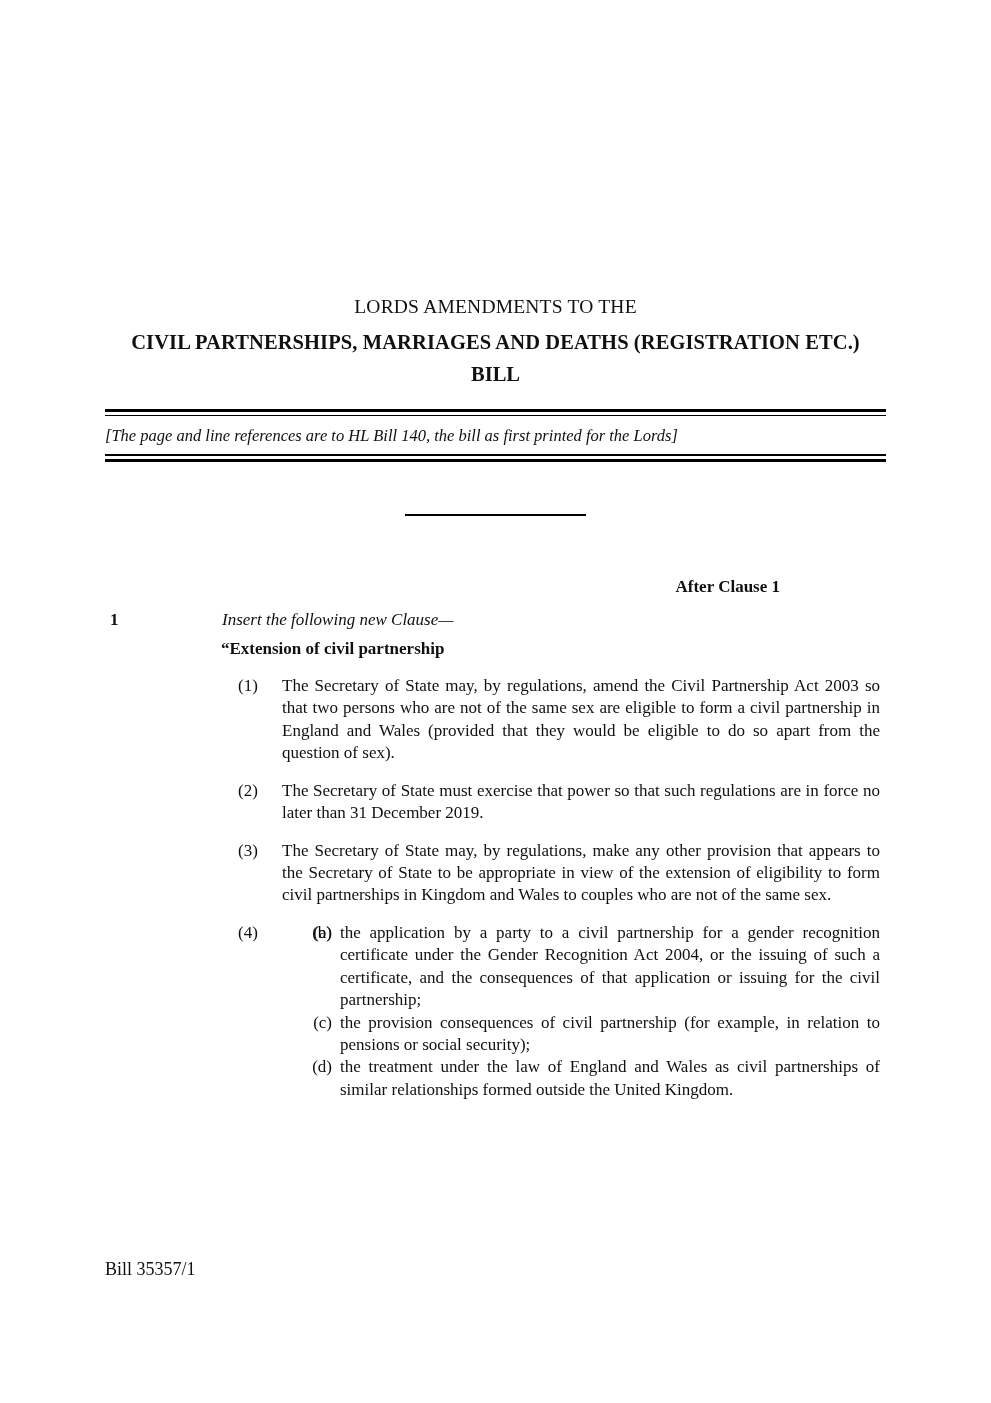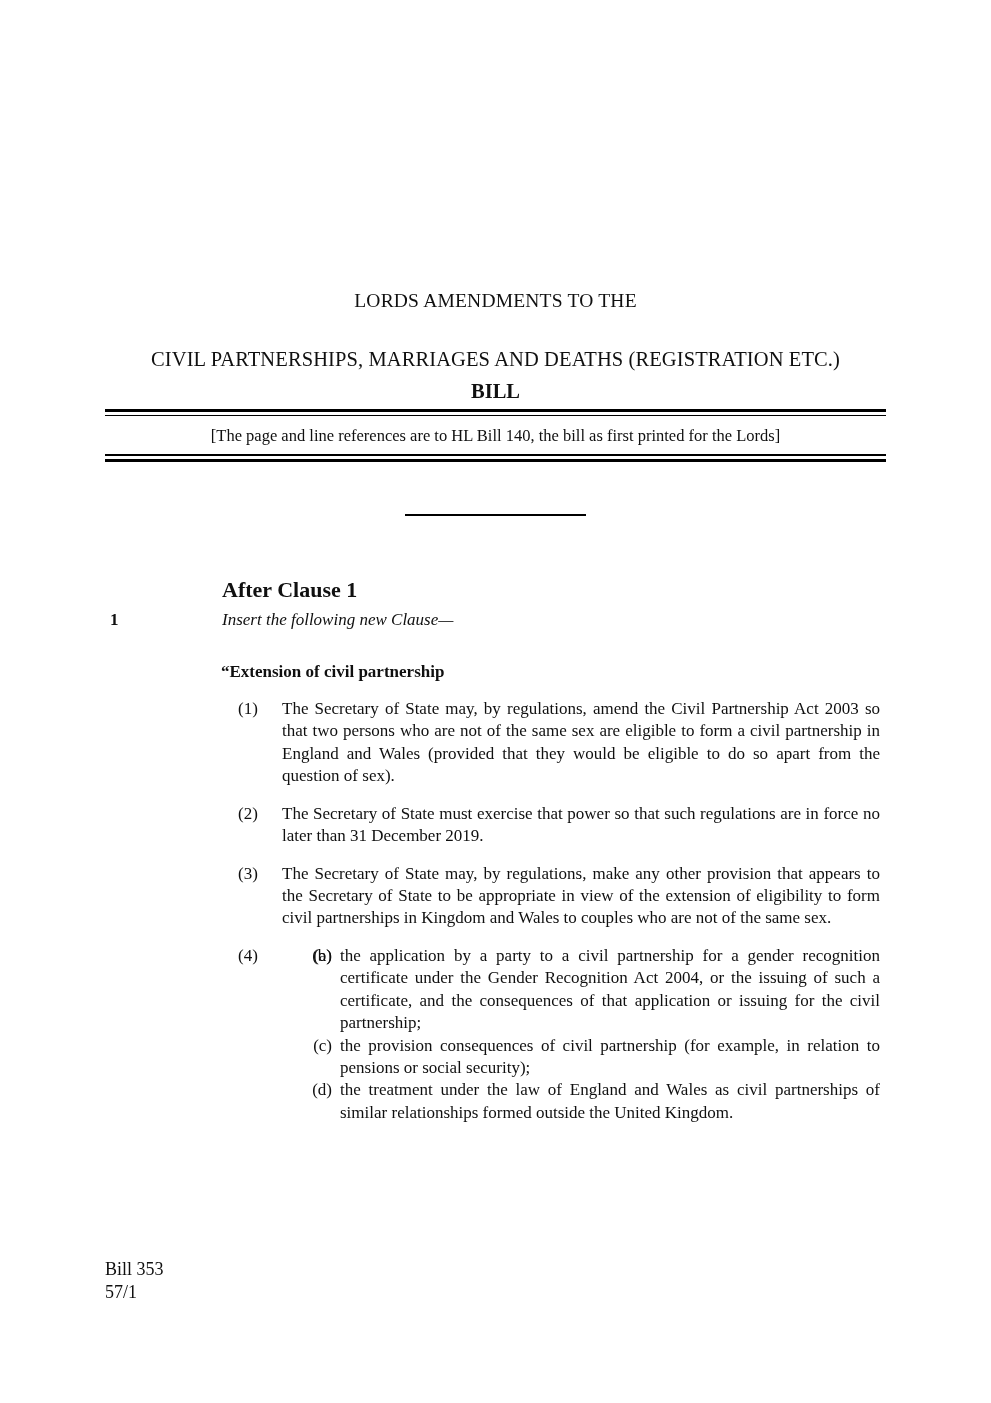--- a/index.html
+++ b/index.html
@@ -17,36 +17,36 @@
     height: 1403px;
     margin: 0 auto;
     background: #ffffff;
     overflow: hidden;
   }
 
   
   .title-block {
     position: absolute;
     left: 105px;
-    top: 288px;
+    top: 294px;
     width: 781px;
     text-align: center;
   }
   .title-line-1 {
     font-size: 19.5px;
     letter-spacing: 0.2px;
     line-height: 1.35;
     white-space: nowrap;
   }
   .title-line-2 {
     font-size: 20.5px;
-    font-weight: normal;
+    font-weight: bold;
     letter-spacing: 0.1px;
     line-height: 1.35;
-    margin-top: 32px;
+    margin-top: 9px;
     white-space: nowrap;
   }
   .title-line-3 {
     font-size: 20.5px;
     font-weight: bold;
     line-height: 1.35;
     margin-top: 4px;
   }
 
   
@@ -61,22 +61,22 @@
     background: #000;
   }
   .rule-thin {
     height: 1.4px;
     background: #000;
   }
   .rule-gap-top { height: 2.5px; }
   .rule-gap-bottom { height: 3px; }
 
   .note-text {
+    font-style: italic;
     font-size: 16.5px;
-    text-align: center;
     padding: 9px 0 8px 0;
     line-height: 1.3;
     white-space: nowrap;
   }
 
   
   .short-divider {
     position: absolute;
     left: 405px;
     top: 514px;
@@ -84,22 +84,22 @@
     height: 1.6px;
     background: #000;
   }
 
   
   .section-heading {
     position: absolute;
     left: 222px;
     top: 576px;
     width: 558px;
-    text-align: left;
-    font-size: 22px;
+    text-align: right;
+    font-size: 17px;
     font-weight: bold;
     line-height: 1.3;
   }
 
   
   .amendment {
     position: absolute;
     left: 0;
     top: 609px;
     width: 991px;
@@ -118,21 +118,21 @@
   }
   .instruction {
     font-size: 17px;
     line-height: 1.35;
     font-style: italic;
   }
   .new-clause-title {
     font-size: 17px;
     font-weight: bold;
     line-height: 1.35;
-    margin-top: 29px;
+    margin-top: 6px;
     margin-left: -1px;
   }
 
   
   .subsec-list {
     margin-top: 14px;
   }
   .subsec {
     position: relative;
     padding-left: 60px;
@@ -180,21 +180,20 @@
   
   .footer {
     position: absolute;
     left: 105px;
     top: 1258px;
     width: 781px;
     display: flex;
     align-items: baseline;
     font-size: 18px;
     line-height: 1.3;
-    flex-direction: column;
   }
 </style>
 </head>
 <body>
 
 <div class="page">
 
   <div class="title-block">
     <div class="title-line-1">LORDS AMENDMENTS TO THE</div>
     <div class="title-line-2">CIVIL PARTNERSHIPS, MARRIAGES AND DEATHS (REGISTRATION ETC.)</div>

